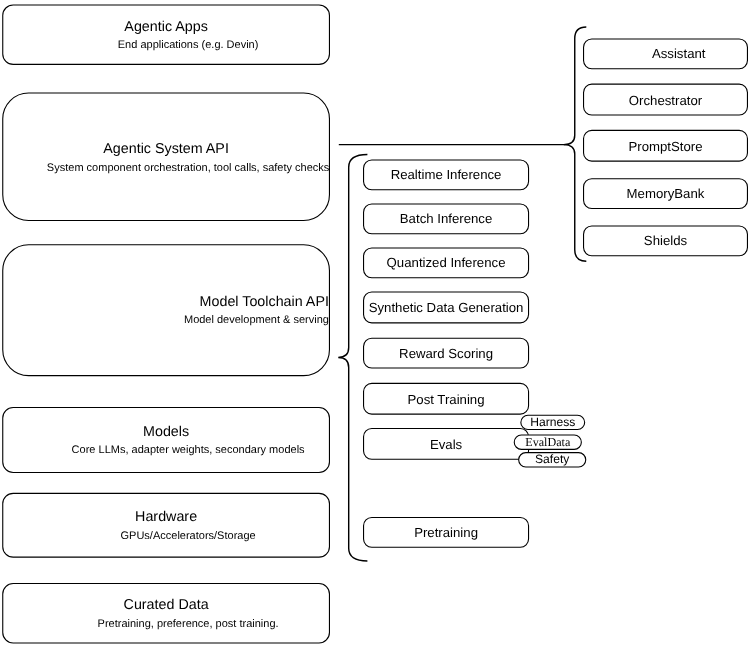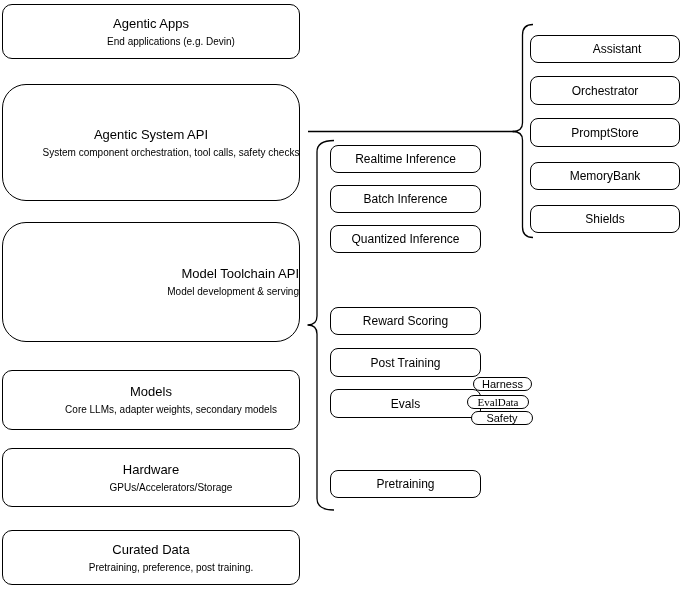--- a/index.html
+++ b/index.html
@@ -112,20 +112,23 @@
 
   <div class="node smallnode" style="left:330px; top:145px; width:151px; height:28px;">
     <span>Realtime Inference</span>
   </div>
   <div class="node smallnode" style="left:330px; top:185px; width:151px; height:28px;">
     <span>Batch Inference</span>
   </div>
   <div class="node smallnode" style="left:330px; top:225px; width:151px; height:28px;">
     <span>Quantized Inference</span>
   </div>
+  <div class="node smallnode" style="left:330px; top:265px; width:151px; height:29px;">
+    <span>Synthetic Data Generation</span>
+  </div>
   <div class="node smallnode" style="left:330px; top:307px; width:151px; height:28px;">
     <span>Reward Scoring</span>
   </div>
   <div class="node smallnode" style="left:330px; top:348px; width:151px; height:29px;">
     <span>Post Training</span>
   </div>
   <div class="node smallnode" style="left:330px; top:389px; width:151px; height:29px;">
     <span>Evals</span>
   </div>
   <div class="node smallnode" style="left:330px; top:470px; width:151px; height:28px;">

